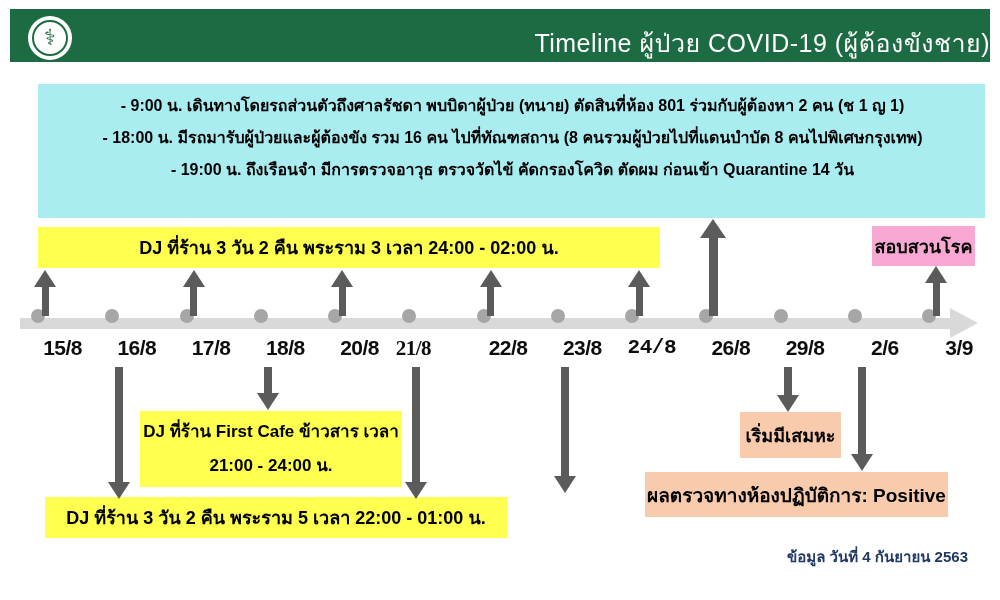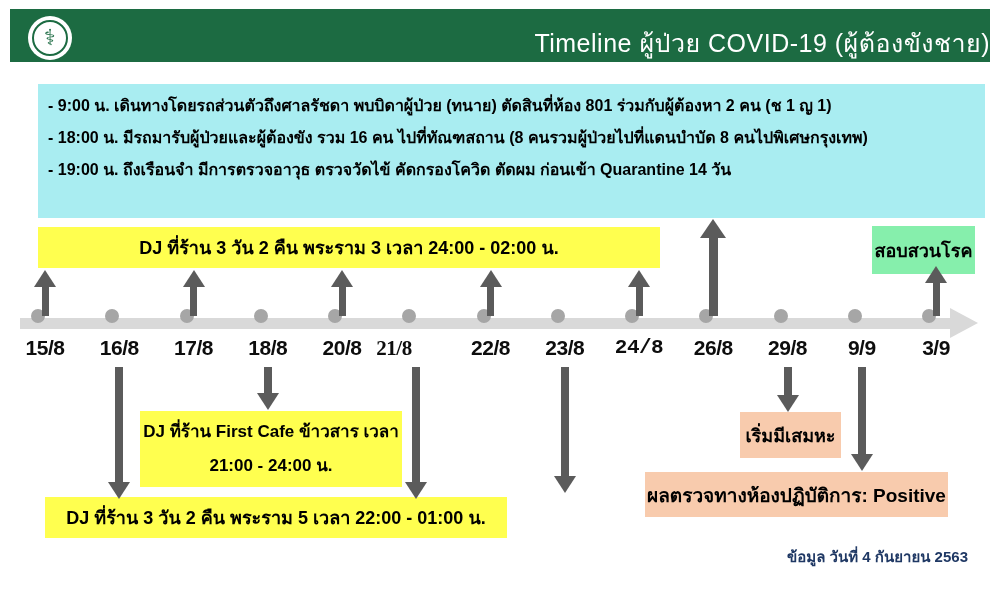--- a/index.html
+++ b/index.html
@@ -16,42 +16,42 @@
   .logo-inner { width:36px; height:36px; border:2px solid #1c6b42; border-radius:50%;
                 display:flex; align-items:center; justify-content:center;
                 color:#1c6b42; font-size:22px; line-height:1; }
   .header-title { position:absolute; left:0; right:0; top:14px; text-align:right;
                   color:#ffffff; font-size:25px; letter-spacing:0.5px; }
 
   
   .info-box { position:absolute; left:38px; top:84px; width:947px; height:134px;
               background:#a9edf1; padding:6px 8px 0 10px; }
   .info-line { font-size:16px; font-weight:700; color:#000000; line-height:32px;
-               white-space:nowrap; }
+               white-space:nowrap;text-align:center; }
 
   
   .ann { position:absolute; display:flex; align-items:center; justify-content:center;
          text-align:center; font-weight:700; color:#000000; }
   .box-dj-rama3   { left:38px;  top:227px; width:622px; height:41px; background:#ffff4f; font-size:18px; }
-  .box-invest     { left:872px; top:226px; width:103px; height:48px; background:#86efac; font-size:18px;text-align:right; }
+  .box-invest     { left:872px; top:226px; width:103px; height:40px; background:#f9a8d4; font-size:18px;text-align:right; }
   .box-first-cafe { left:140px; top:411px; width:262px; height:76px; background:#ffff4f;
                     flex-direction:column; font-size:17px; line-height:34px; }
   .box-dj-rama5   { left:45px;  top:497px; width:462px; height:41px; background:#ffff4f; font-size:18px; }
   .box-sputum     { left:740px; top:412px; width:101px; height:46px; background:#f8cbad; font-size:18px; }
   .box-lab        { left:645px; top:472px; width:303px; height:45px; background:#f8cbad; font-size:19px; }
 
   
   .tl-line { position:absolute; left:20px; top:318px; width:932px; height:11px;
              background:#d9d9d9; }
   .tl-line-head { position:absolute; left:950px; top:308px; width:0; height:0;
                   border-top:15px solid transparent; border-bottom:15px solid transparent;
                   border-left:28px solid #d9d9d9; }
   .tl-node { position:absolute; width:14px; height:14px; background:#ffffff;
              border:7px solid #a6a6a6; border-radius:50%; }
-  .tl-date { position:absolute; width:74px; text-align:center; font-size:21px;
+  .tl-date { position:absolute; width:74px; text-align:right; font-size:21px;
              font-weight:700; color:#0d0d0d; letter-spacing:-0.5px; }
 
   
   .arrow-shaft { position:absolute; background:#5b5b5b; }
   .arrow-head  { position:absolute; width:0; height:0; }
 
   
   .footer-note { position:absolute; right:32px; top:545px; color:#1f3864;
                  font-size:15px; font-weight:700; }
 </style>
@@ -102,21 +102,21 @@
       <div class="tl-date" style="left: 453.5px; top: 336px;">22/8</div>
       <div class="tl-node" style="left: 550.75px; top: 309px;"></div>
       <div class="tl-date" style="left: 527.75px; top: 336px;">23/8</div>
       <div class="tl-node" style="left: 625px; top: 309px;"></div>
       <div class="tl-date" style="left: 602px; top: 336px; font-family: Liberation Mono, monospace;">24/8</div>
       <div class="tl-node" style="left: 699.25px; top: 309px;"></div>
       <div class="tl-date" style="left: 676.25px; top: 336px;">26/8</div>
       <div class="tl-node" style="left: 773.5px; top: 309px;"></div>
       <div class="tl-date" style="left: 750.5px; top: 336px;">29/8</div>
       <div class="tl-node" style="left: 847.75px; top: 309px;"></div>
-      <div class="tl-date" style="left: 824.75px; top: 336px;">9/9</div>
+      <div class="tl-date" style="left: 824.75px; top: 336px;">2/6</div>
       <div class="tl-node" style="left: 922px; top: 309px;"></div>
       <div class="tl-date" style="left: 899px; top: 336px;">3/9</div>
       <div class="arrow-shaft" style="left: 41.5px; width: 7px; top: 286px; height: 30px;"></div>
       <div class="arrow-head" style="left: 34px; border-left: 11px solid transparent; border-right: 11px solid transparent; top: 270px; border-bottom: 17px solid rgb(91, 91, 91);"></div>
       <div class="arrow-shaft" style="left: 190px; width: 7px; top: 286px; height: 30px;"></div>
       <div class="arrow-head" style="left: 182.5px; border-left: 11px solid transparent; border-right: 11px solid transparent; top: 270px; border-bottom: 17px solid rgb(91, 91, 91);"></div>
       <div class="arrow-shaft" style="left: 338.5px; width: 7px; top: 286px; height: 30px;"></div>
       <div class="arrow-head" style="left: 331px; border-left: 11px solid transparent; border-right: 11px solid transparent; top: 270px; border-bottom: 17px solid rgb(91, 91, 91);"></div>
       <div class="arrow-shaft" style="left: 487px; width: 7px; top: 286px; height: 30px;"></div>
       <div class="arrow-head" style="left: 479.5px; border-left: 11px solid transparent; border-right: 11px solid transparent; top: 270px; border-bottom: 17px solid rgb(91, 91, 91);"></div>

